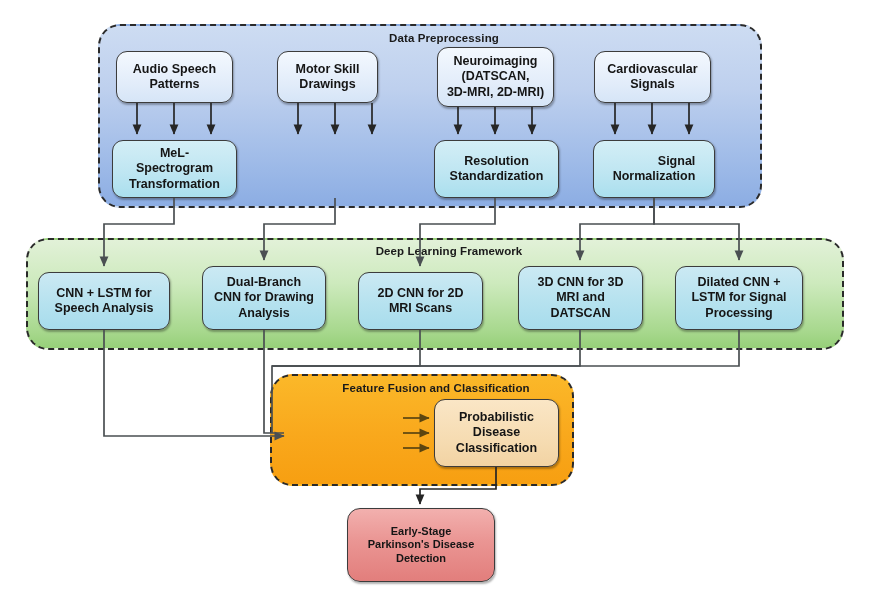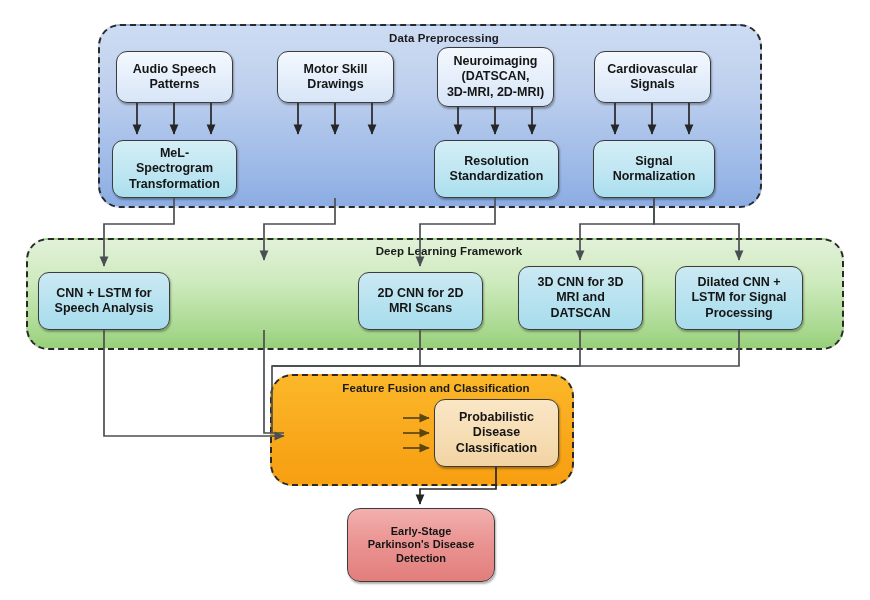--- a/index.html
+++ b/index.html
@@ -94,21 +94,21 @@
     <div class="group-title" style="top:6px;">Data Preprocessing</div>
   </div>
 
   <div class="box box-src" style="left:116px;top:51px;width:117px;height:52px;">
     <div>
       <div>Audio Speech</div>
       <div>Patterns</div>
     </div>
   </div>
 
-  <div class="box box-src" style="left:277px;top:51px;width:117px;height:52px;">
+  <div class="box box-src" style="left:277px;top:51px;width:101px;height:52px;">
     <div>
       <div>Motor Skill</div>
       <div>Drawings</div>
     </div>
   </div>
 
   <div class="box box-src" style="left:437px;top:47px;width:117px;height:60px;">
     <div>
       <div>Neuroimaging</div>
       <div>(DATSCAN,</div>
@@ -132,38 +132,45 @@
   </div>
 
 
   <div class="box box-prep" style="left:434px;top:140px;width:125px;height:58px;">
     <div>
       <div>Resolution</div>
       <div>Standardization</div>
     </div>
   </div>
 
-  <div class="box box-prep" style="left:593px;top:140px;width:122px;height:58px;">
+  <div class="box box-prep" style="left:593px;top:140px;width:122px;height:58px;text-align:right;">
     <div>
       <div>Signal</div>
       <div>Normalization</div>
     </div>
   </div>
 
   <div class="group" id="group-deeplearning">
     <div class="group-title" style="top:5px;">Deep Learning Framework</div>
   </div>
 
   <div class="box box-dl" style="left:38px;top:272px;width:132px;height:58px;">
     <div>
       <div>CNN + LSTM for</div>
       <div>Speech Analysis</div>
     </div>
   </div>
 
+  <div class="box box-dl" style="left:202px;top:266px;width:124px;height:64px;">
+    <div>
+      <div>Dual-Branch</div>
+      <div>CNN for Drawing</div>
+      <div>Analysis</div>
+    </div>
+  </div>
 
   <div class="box box-dl" style="left:358px;top:272px;width:125px;height:58px;">
     <div>
       <div>2D CNN for 2D</div>
       <div>MRI Scans</div>
     </div>
   </div>
 
   <div class="box box-dl" style="left:518px;top:266px;width:125px;height:64px;">
     <div>

